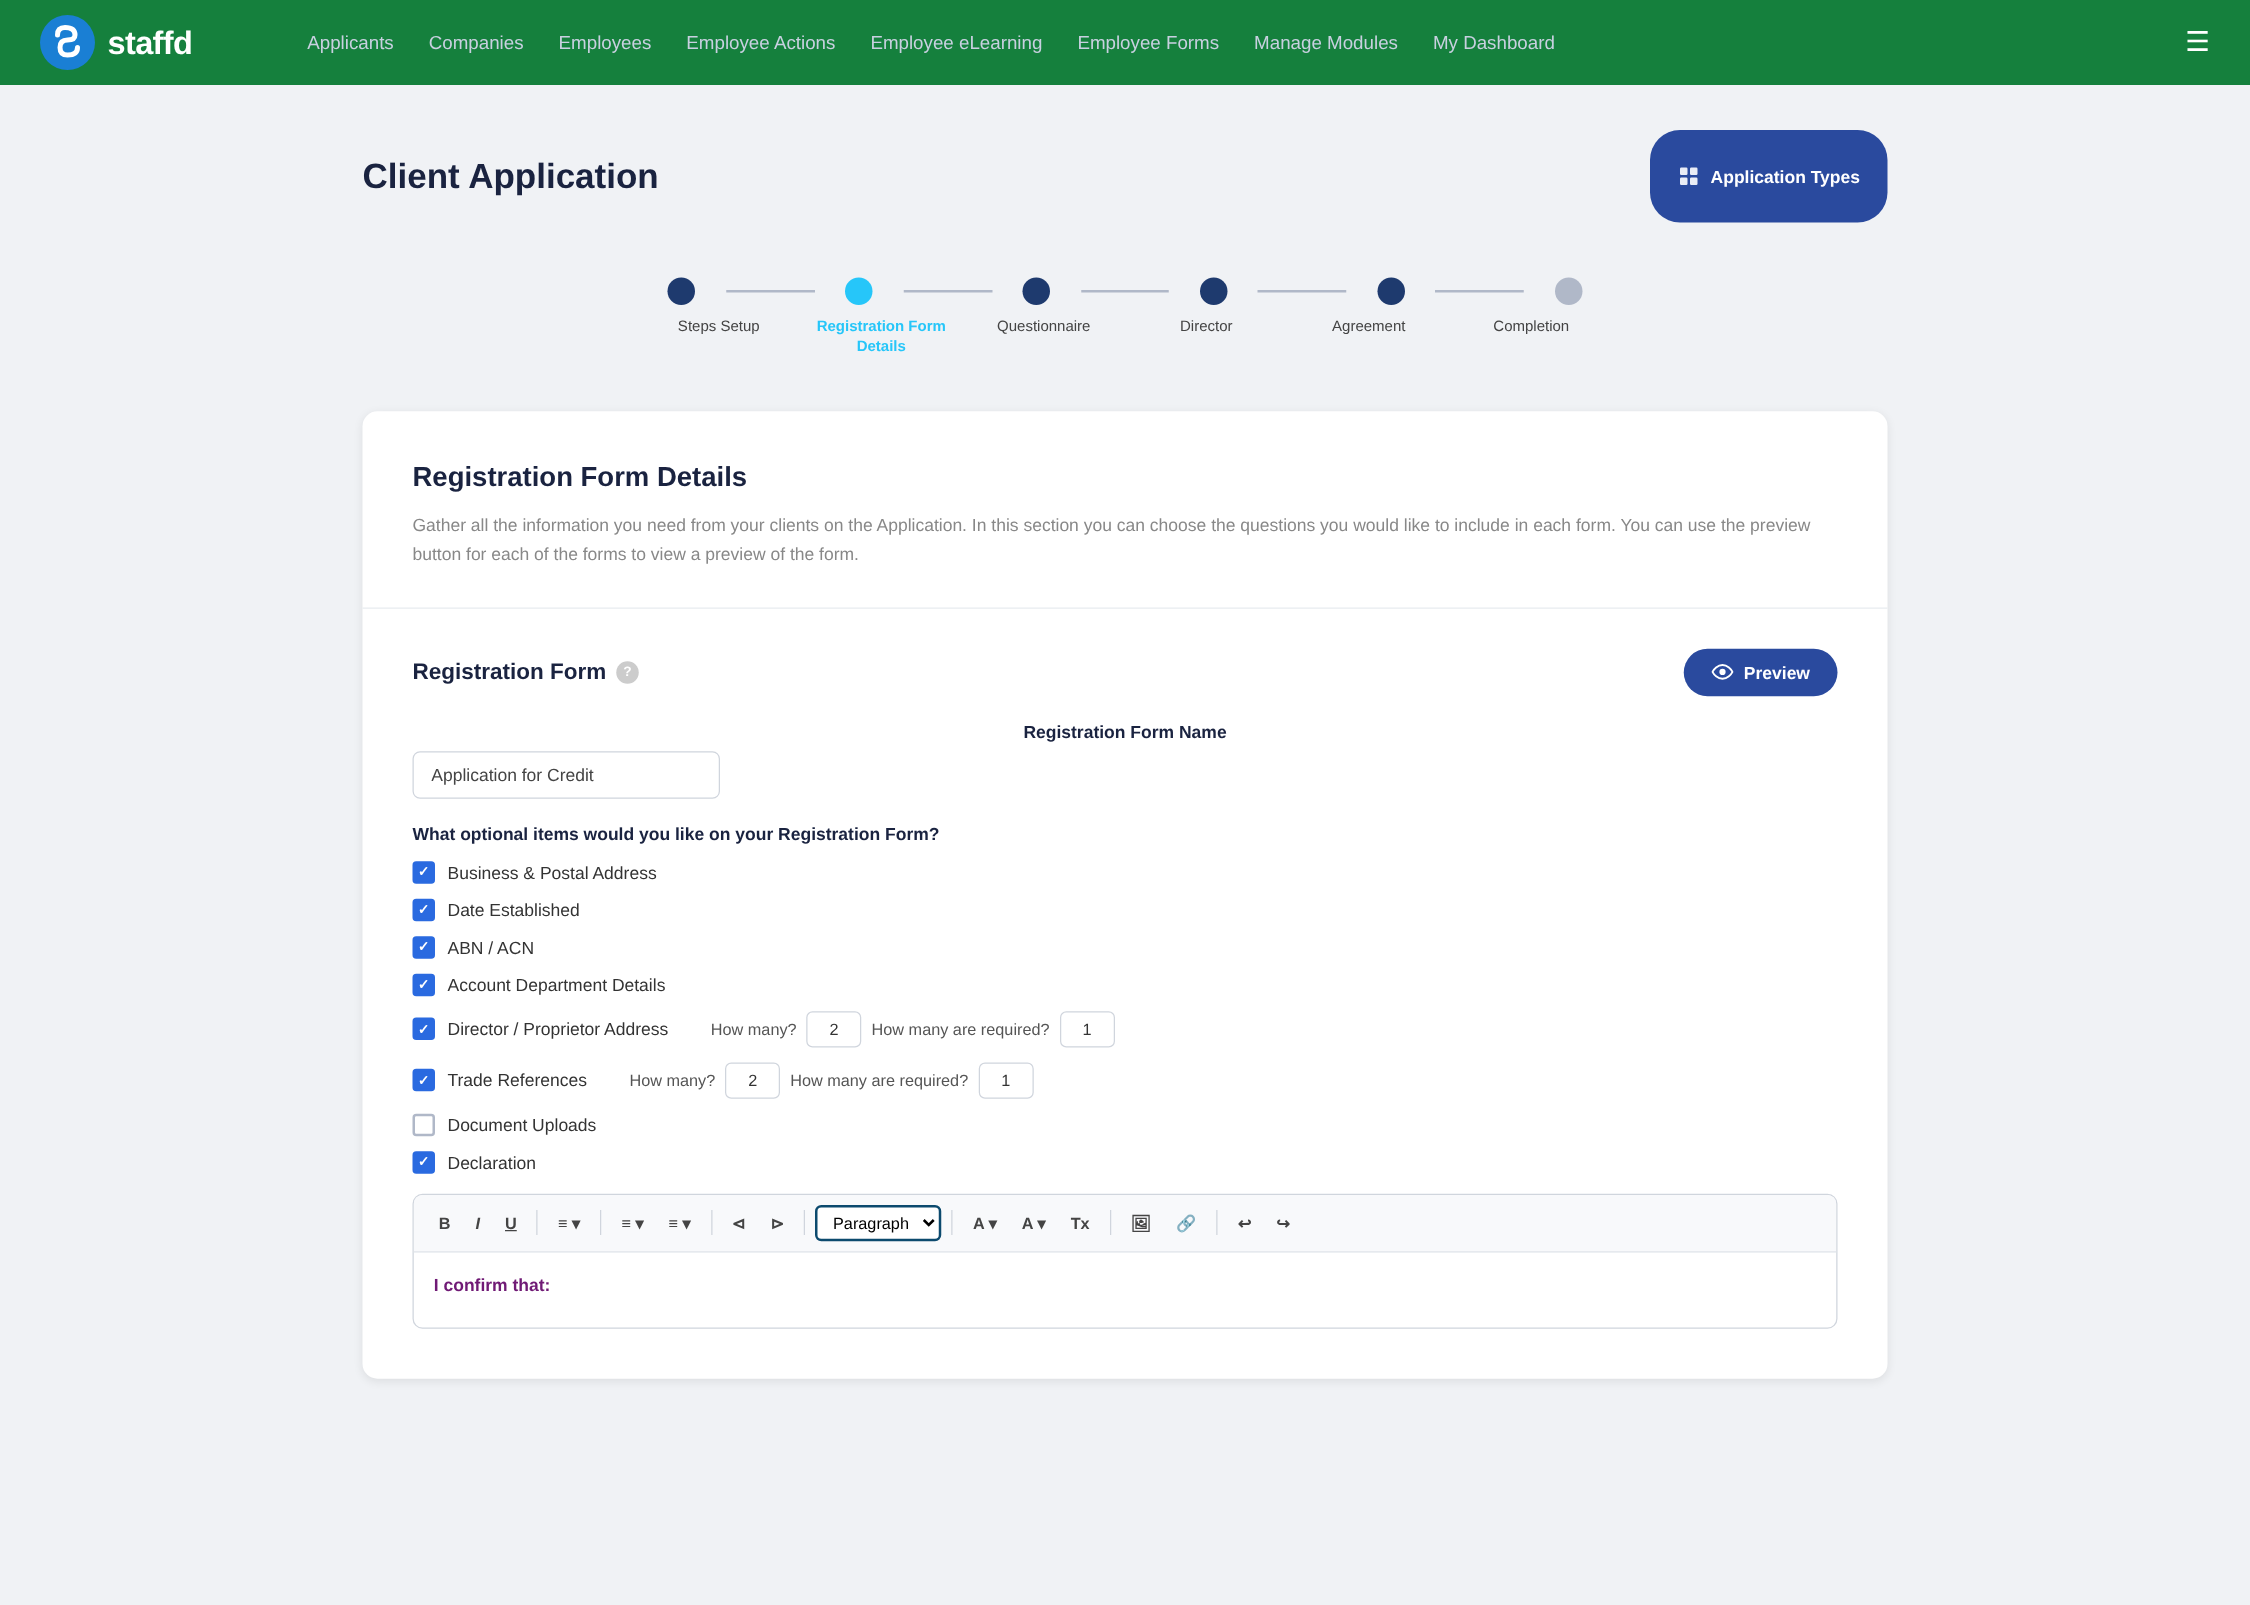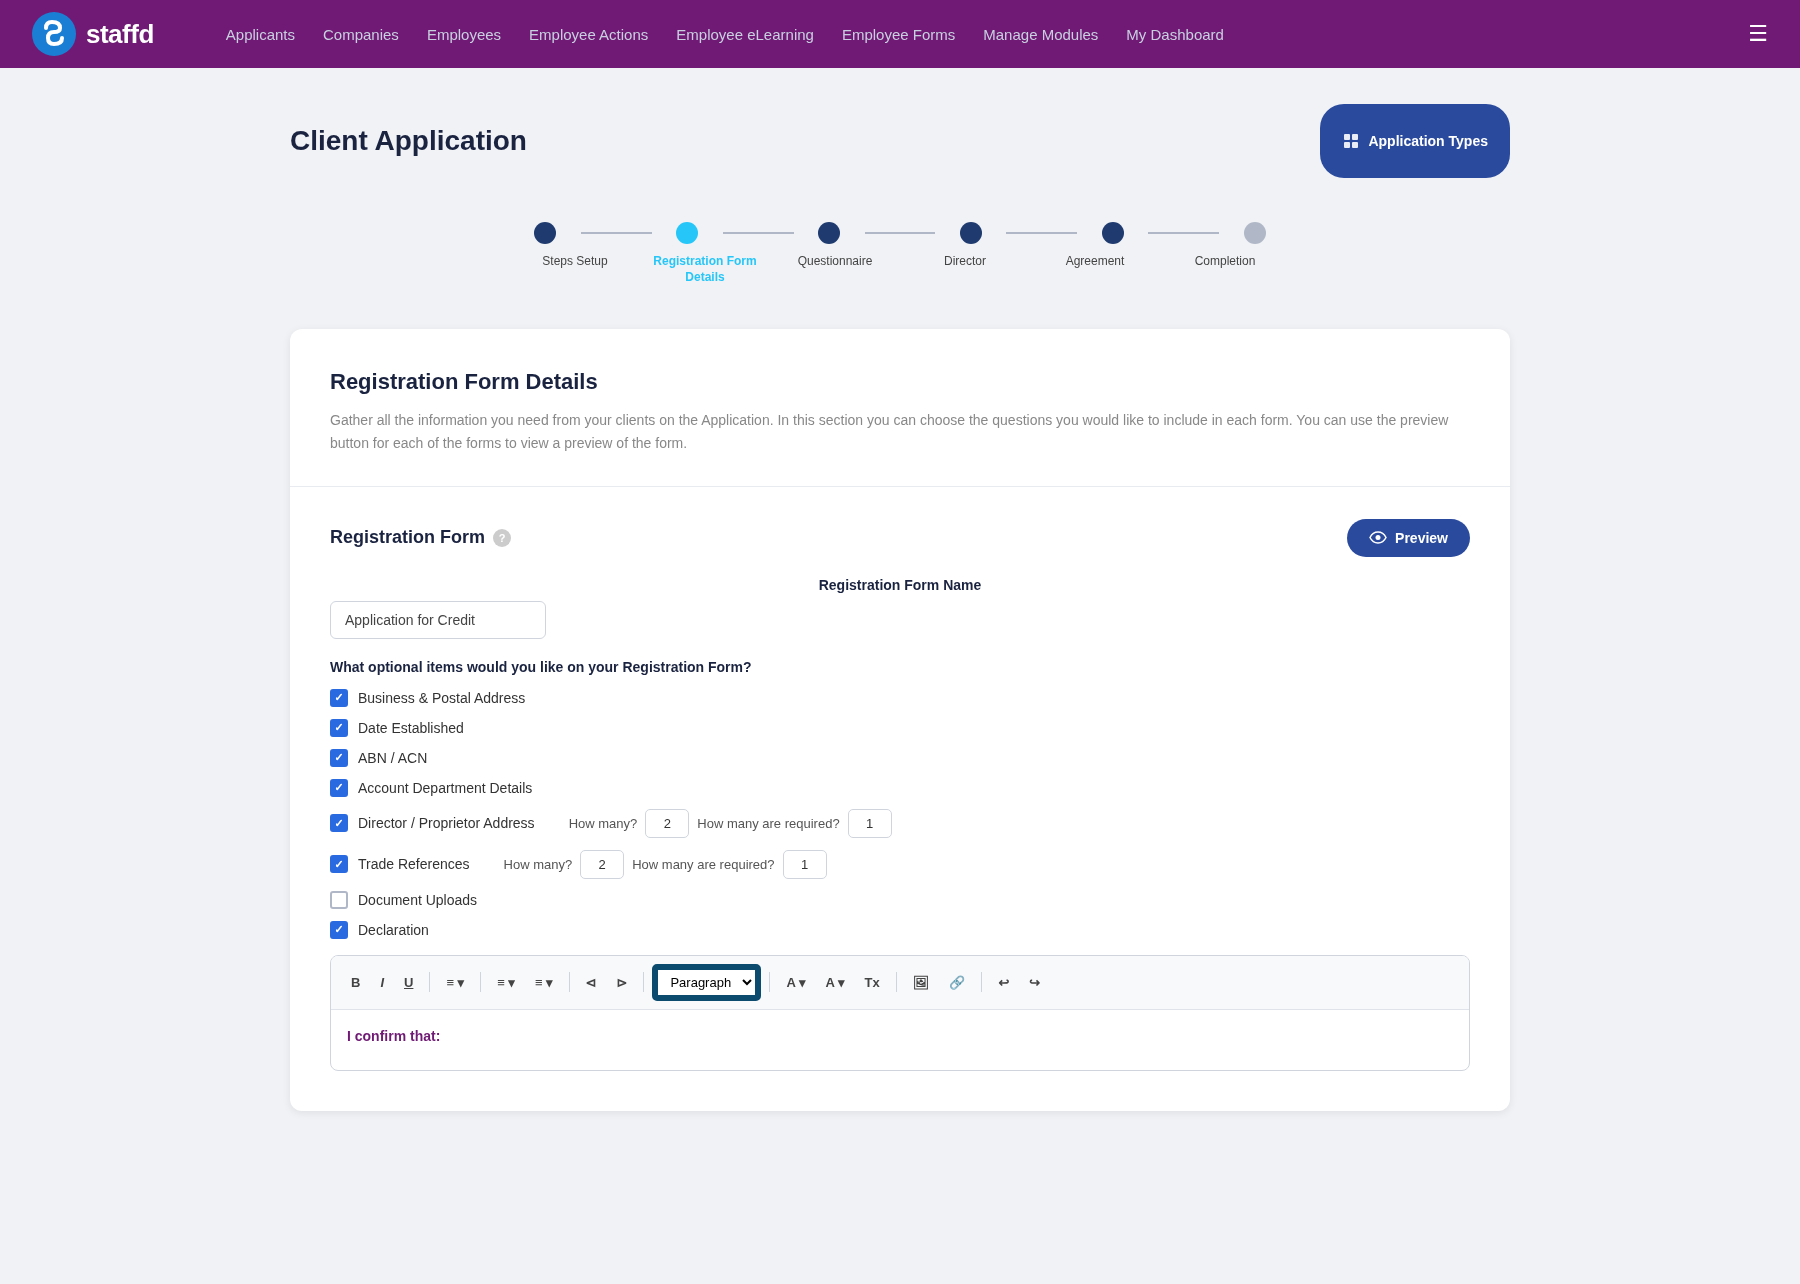--- a/index.html
+++ b/index.html
@@ -1,25 +1,25 @@
 <!DOCTYPE html>
 <html><head>
   <meta charset="utf-8">
   <style>
     * { box-sizing: border-box; margin: 0; padding: 0; }
     body { font-family: -apple-system, BlinkMacSystemFont, 'Segoe UI', sans-serif; background: #f0f2f5; min-height: 100vh; }
 
     
     .navbar {
-      background: #701a75;
+      background: #15803d;
       display: flex;
       align-items: center;
       padding: 0 32px;
       height: 68px;
-      gap: 12px;
+      gap: 32px;
     }
     .navbar-brand {
       display: flex;
       align-items: center;
       gap: 10px;
       margin-right: 40px;
     }
     .brand-logo {
       width: 44px;
       height: 44px;
@@ -200,21 +200,21 @@
       color: #1a2340;
       margin-bottom: 8px;
       text-align: center;
     }
     .text-input {
       border: 1px solid #d0d5dd;
       border-radius: 6px;
       padding: 10px 14px;
       font-size: 14px;
       color: #444;
-      width: 216px;
+      width: 246px;
       background: white;
       outline: none;
     }
 
     .optional-label {
       font-size: 14px;
       font-weight: 700;
       color: #1a2340;
       margin: 20px 0 14px;
     }
@@ -301,21 +301,21 @@
       cursor: pointer;
       font-weight: 600;
     }
     .tb-sep {
       width: 1px;
       height: 20px;
       background: #d0d5dd;
       margin: 0 4px;
     }
     .tb-select {
-      border: 6px solid #0c4a6e;
+      border: 2px solid #0c4a6e;
       border-radius: 5px;
       padding: 4px 8px;
       font-size: 13px;
       background: white;
       cursor: pointer;
     }
     .editor-body {
       padding: 18px 16px;
       min-height: 60px;
       font-size: 14px;

